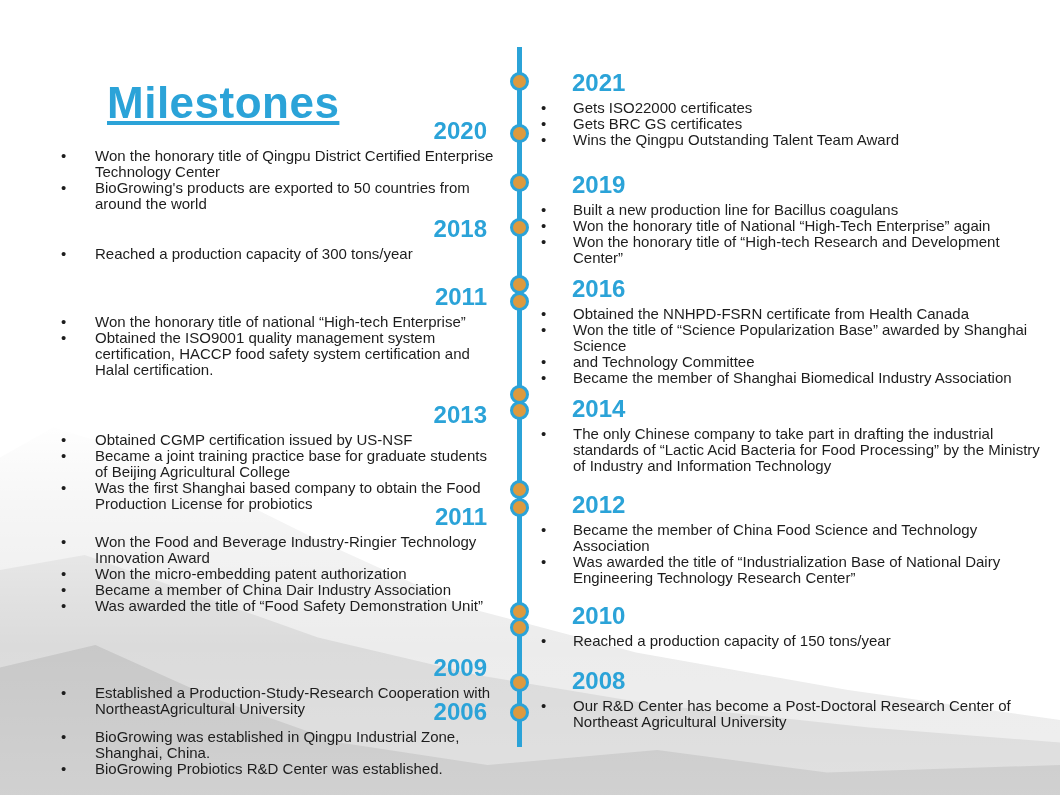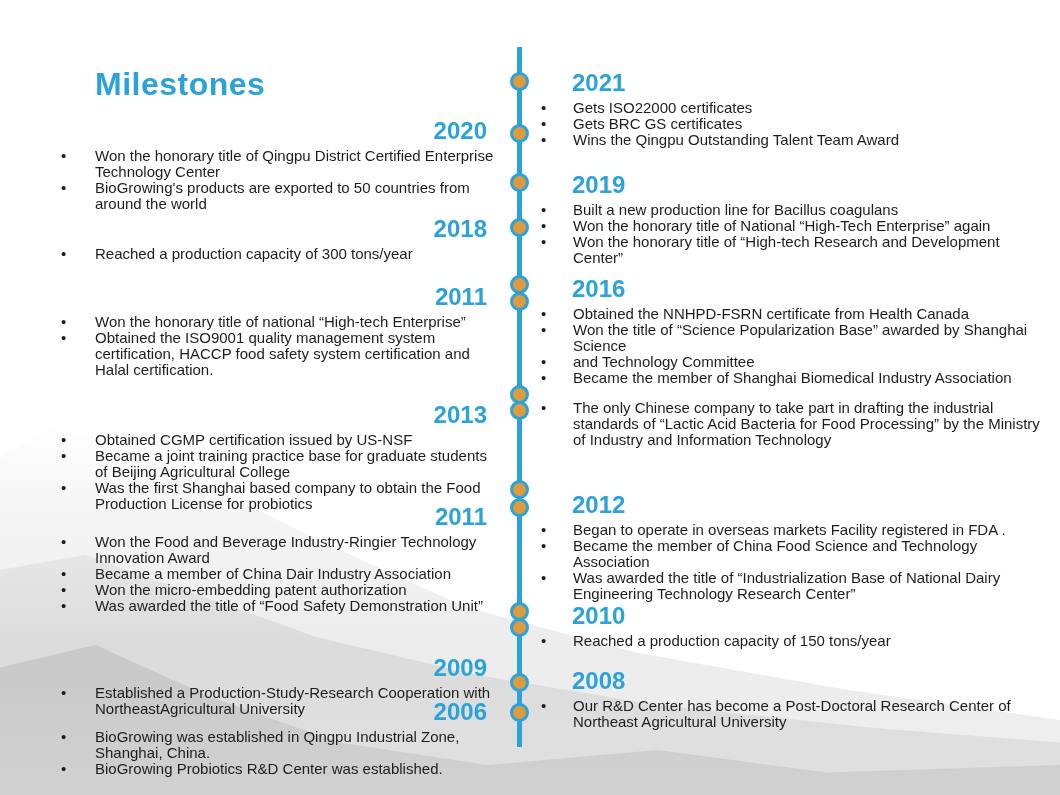--- a/index.html
+++ b/index.html
@@ -13,22 +13,22 @@
   .m1 { background:#e9e9e9;
         clip-path:polygon(0 10%, 5% 2%, 12% 8%, 20% 18%, 30% 32%, 44% 50%, 60% 62%, 80% 72%, 100% 80%, 100% 100%, 0 100%); }
   .m2 { background:#d5d5d5;
         clip-path:polygon(0 40%, 8% 36%, 18% 46%, 30% 58%, 45% 68%, 62% 76%, 82% 82%, 100% 86%, 100% 100%, 0 100%); }
   .m3 { background:#bfbfbf;
         clip-path:polygon(0 66%, 9% 60%, 20% 74%, 32% 86%, 46% 92%, 62% 88%, 78% 94%, 100% 92%, 100% 100%, 0 100%); }
   .m-fade { position:absolute; left:0; top:0; width:100%; height:100%;
         background:linear-gradient(to bottom, #ffffff 0%, rgba(255,255,255,0.55) 25%,
                    rgba(255,255,255,0.15) 60%, rgba(255,255,255,0.28) 100%); }
   
-  .title { position:absolute; left:95px; top:66px; margin:0; z-index:2;
-           font-size:32px; font-weight:bold; color:var(--accent); letter-spacing:0.5px; }
+  .title { position:absolute; left:95px; top:66px; margin:12px; z-index:2;
+           font-size:44px; font-weight:bold; color:var(--accent); letter-spacing:0.5px;text-decoration:underline; }
   
   .tl-line { position:absolute; left:517px; top:47px; width:5px; height:700px;
              background:var(--accent); z-index:1; }
   .dot { position:absolute; left:510px; width:13px; height:13px; border-radius:50%;
          border:3px solid var(--accent); background:var(--dot); z-index:2; }
   
   .milestone { position:absolute; z-index:2; }
   .milestone.left  { left:45px;  width:452px; }
   .milestone.right { left:525px; width:523px; }
   .milestone .year { margin:0; font-size:24px; line-height:26px; font-weight:bold;
@@ -116,49 +116,49 @@
 
   <section class="milestone left" style="top: 284px;">
     <h2 class="year">2011</h2>
     <ul class="items">
           <li>Won the honorary title of national “High-tech Enterprise”</li>
           <li>Obtained the ISO9001 quality management system certification, HACCP food safety system certification and Halal certification.</li>
         </ul>
   </section>
 
   <section class="milestone right" style="top: 396px;">
+    <h2 class="year">2014</h2>
     <ul class="items">
           <li>The only Chinese company to take part in drafting the industrial standards of “Lactic Acid Bacteria for Food Processing” by the Ministry of Industry and Information Technology</li>
         </ul>
   </section>
 
   <section class="milestone left" style="top: 402px;">
     <h2 class="year">2013</h2>
     <ul class="items">
           <li>Obtained CGMP certification issued by US-NSF</li>
           <li>Became a joint training practice base for graduate students of Beijing Agricultural College</li>
           <li>Was the first Shanghai based company to obtain the Food Production License for probiotics</li>
         </ul>
   </section>
 
   <section class="milestone right" style="top: 492px;">
     <h2 class="year">2012</h2>
     <ul class="items">
-          <li>Began to operate in overseas markets Facility registered in FDA .</li>
           <li>Became the member of China Food Science and Technology Association</li>
           <li>Was awarded the title of “Industrialization Base of National Dairy Engineering Technology Research Center”</li>
         </ul>
   </section>
 
   <section class="milestone left" style="top: 504px;">
     <h2 class="year">2011</h2>
     <ul class="items">
           <li>Won the Food and Beverage Industry-Ringier Technology Innovation Award</li>
+          <li>Won the micro-embedding patent authorization</li>
           <li>Became a member of China Dair Industry Association</li>
-          <li>Won the micro-embedding patent authorization</li>
           <li>Was awarded the title of “Food Safety Demonstration Unit”</li>
         </ul>
   </section>
 
   <section class="milestone right" style="top: 603px;">
     <h2 class="year">2010</h2>
     <ul class="items">
           <li>Reached a production capacity of 150 tons/year</li>
         </ul>
   </section>

